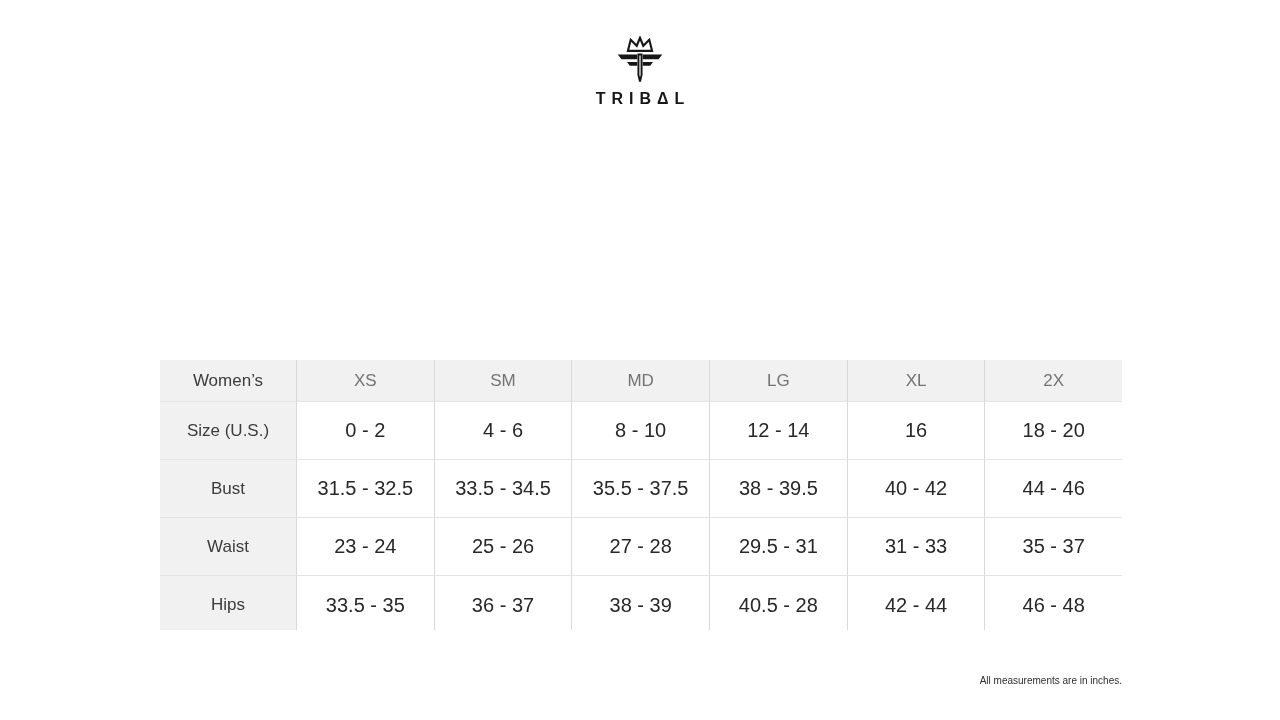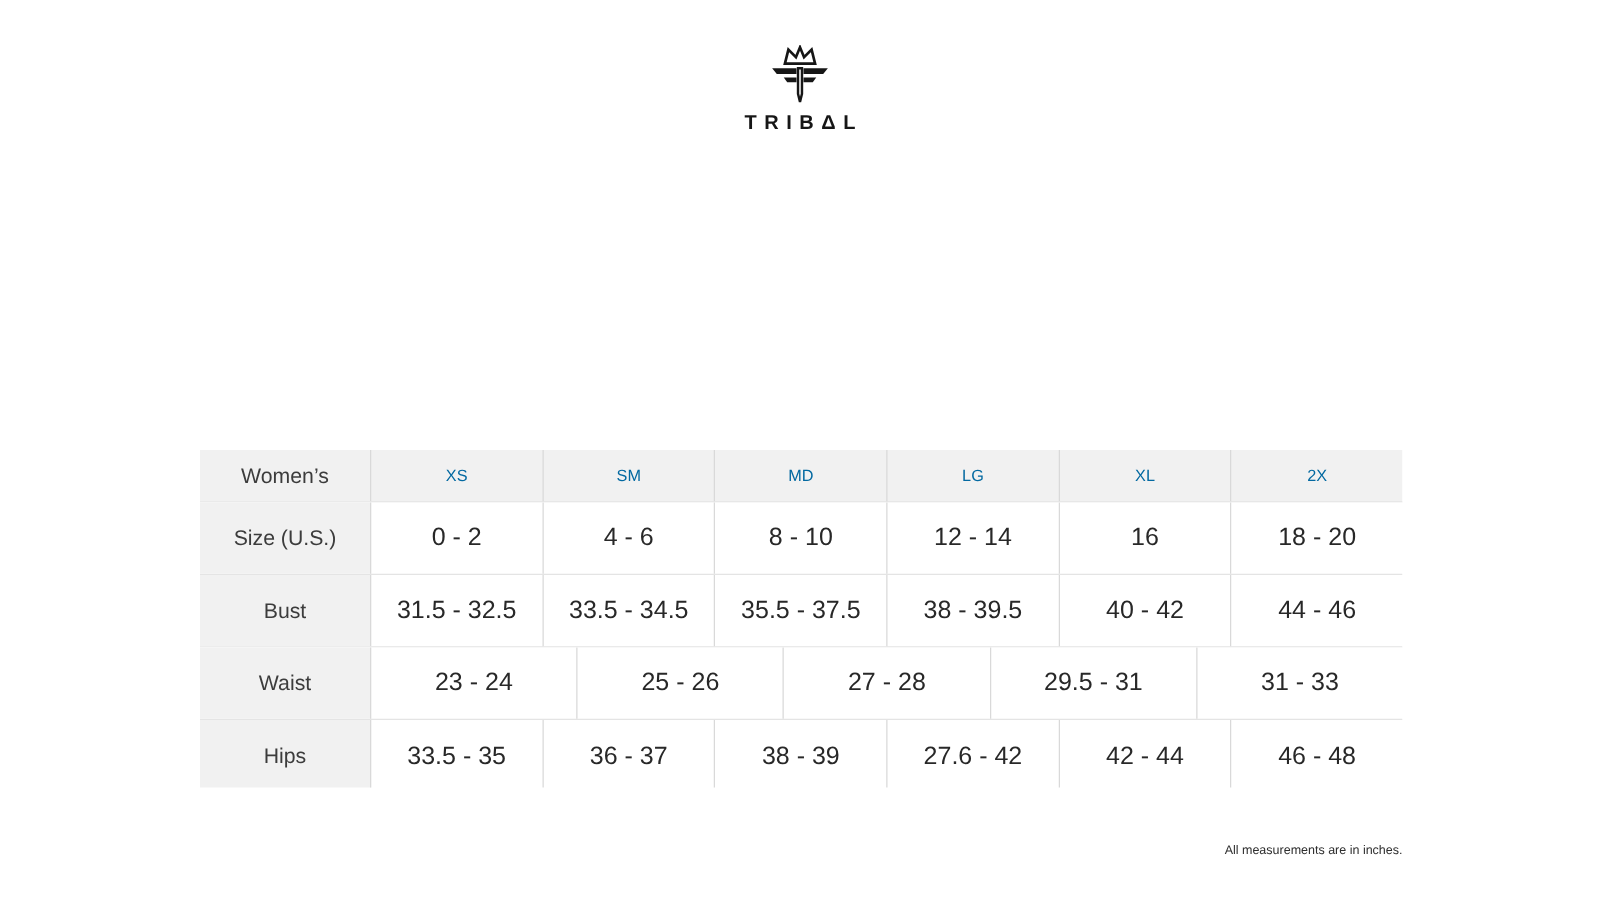--- a/index.html
+++ b/index.html
@@ -40,21 +40,21 @@
   .trow:last-child { border-bottom: none; justify-content: center; }
   .cell {
     flex: 1 1 0;
     display: flex;
     align-items: center;
     justify-content: center;
     border-right: 1px solid #d9d9d9;
     white-space: nowrap;
   }
   .cell:last-child { border-right: none; }
-  .cell.head { font-size: 13px; color: #0369a1; font-weight: 400; }
+  .cell.head { font-size: 17px; color: #737373; font-weight: 400; }
   .cell.label {
     flex: 0 0 137px;
     background: #f1f1f1;
     font-size: 17px;
     color: #3c3c3c;
   }
   .cell.value { font-size: 20px; color: #282828; }
 
   
   .footer-note {
@@ -118,27 +118,28 @@
     <div class="cell value">44 - 46</div>
   </div>
 
   <div class="trow">
     <div class="cell label">Waist</div>
     <div class="cell value">23 - 24</div>
     <div class="cell value">25 - 26</div>
     <div class="cell value">27 - 28</div>
     <div class="cell value">29.5 - 31</div>
     <div class="cell value">31 - 33</div>
+    <div class="cell value">35 - 37</div>
   </div>
 
   <div class="trow">
     <div class="cell label">Hips</div>
     <div class="cell value">33.5 - 35</div>
     <div class="cell value">36 - 37</div>
     <div class="cell value">38 - 39</div>
-    <div class="cell value">27.6 - 42</div>
+    <div class="cell value">40.5 - 28</div>
     <div class="cell value">42 - 44</div>
     <div class="cell value">46 - 48</div>
   </div>
 
 </div>
 
 <div class="footer-note">All measurements are in inches.</div>
 
 </body></html>

